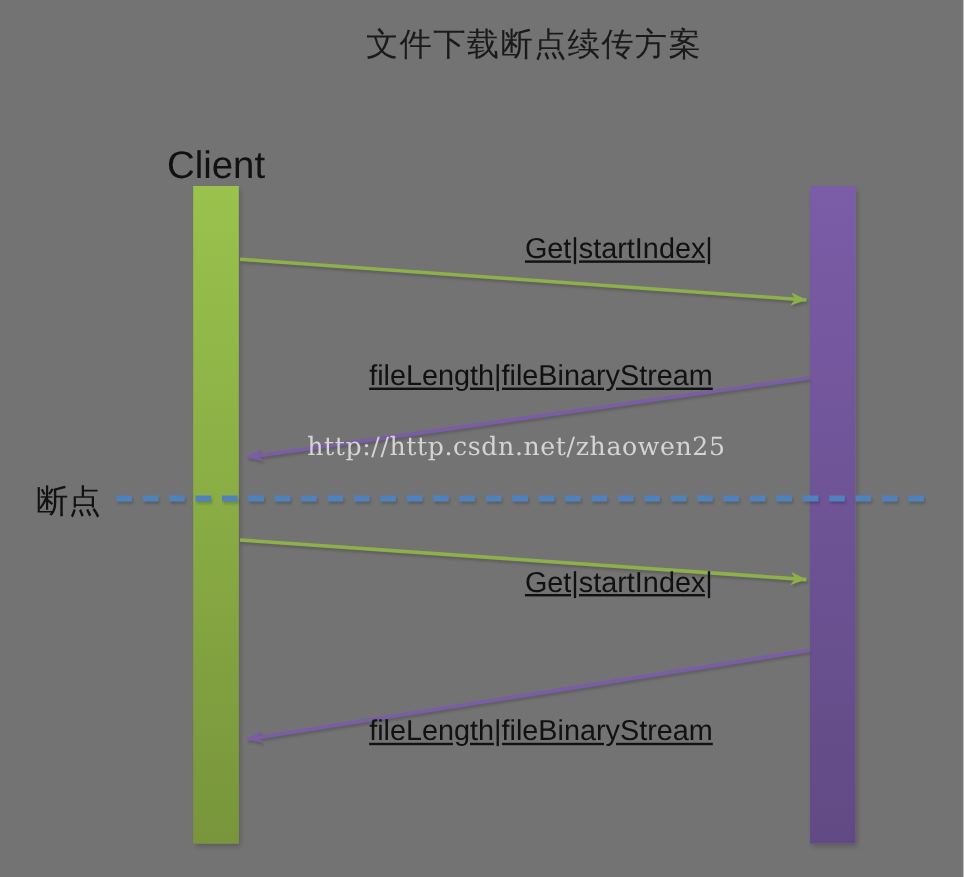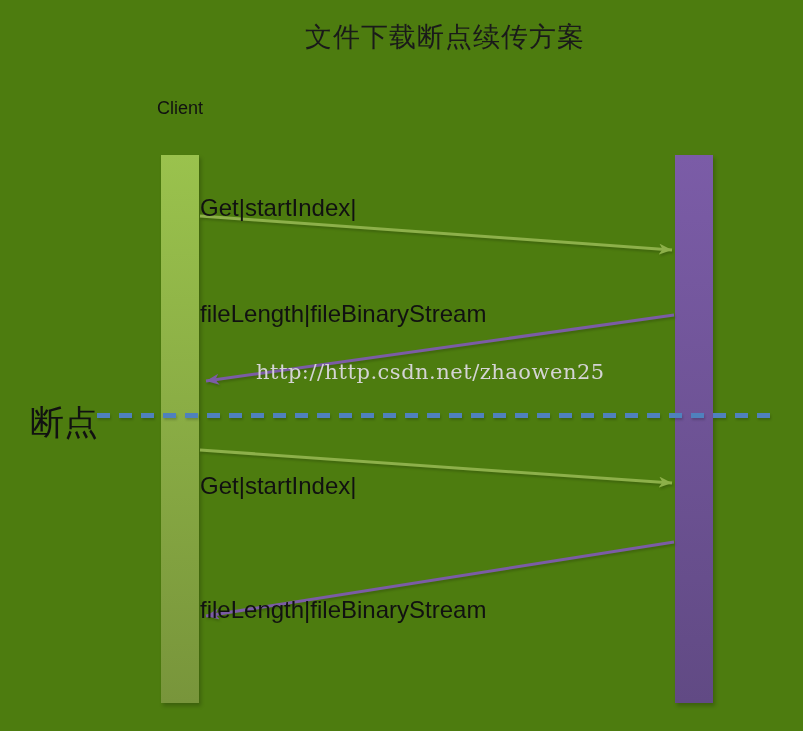--- a/index.html
+++ b/index.html
@@ -4,41 +4,41 @@
 <style>
   html, body {
     margin: 0;
     padding: 0;
     background: #ffffff;
   }
   .canvas {
     position: relative;
     width: 803px;
     height: 731px;
-    background: #4d7c0f;
+    background: #737373;
     overflow: hidden;
     font-family: "Liberation Sans", "DejaVu Sans", sans-serif;
   }
   .abs { position: absolute; }
 
   .diagram-title {
     top: 19px;
     left: 445px;
     transform: translateX(-50%);
     white-space: nowrap;
     font-family: "Liberation Serif", "DejaVu Serif", serif;
     font-size: 27px;
     color: #1a1a1a;
     letter-spacing: 1px;
   }
 
   .actor-label {
-    top: 98px;
+    top: 119px;
     transform: translateX(-50%);
-    font-size: 18px;
+    font-size: 32px;
     color: #111111;
     white-space: nowrap;
     text-align: center;
   }
   .actor-label.client { left: 180px; }
   .actor-label.server { left: 696px; }
 
   .lifeline {
     top: 155px;
     width: 38px;
@@ -70,35 +70,36 @@
   .break-line {
     stroke: var(--color-breakpoint_line, #4f81bd);
     stroke-width: 5;
     stroke-dasharray: 13 9;
     fill: none;
   }
 
   .msg-label {
     left: 200px;
     width: 394px;
-    text-align: left;
+    text-align: right;
     font-size: 24px;
     color: #111111;
     white-space: nowrap;
+    text-decoration: underline;
   }
   .msg-label.m1 { top: 194px; }
   .msg-label.m2 { top: 300px; }
   .msg-label.m3 { top: 472px; }
   .msg-label.m4 { top: 596px; }
 
   .breakpoint-label {
     left: 30px;
     top: 400px;
     font-family: "Liberation Serif", "DejaVu Serif", serif;
-    font-size: 34px;
+    font-size: 27px;
     color: #111111;
     white-space: nowrap;
   }
 
   .watermark {
     left: 256px;
     top: 360px;
     font-family: "DejaVu Serif", serif;
     font-size: 21px;
     letter-spacing: 0.5px;

